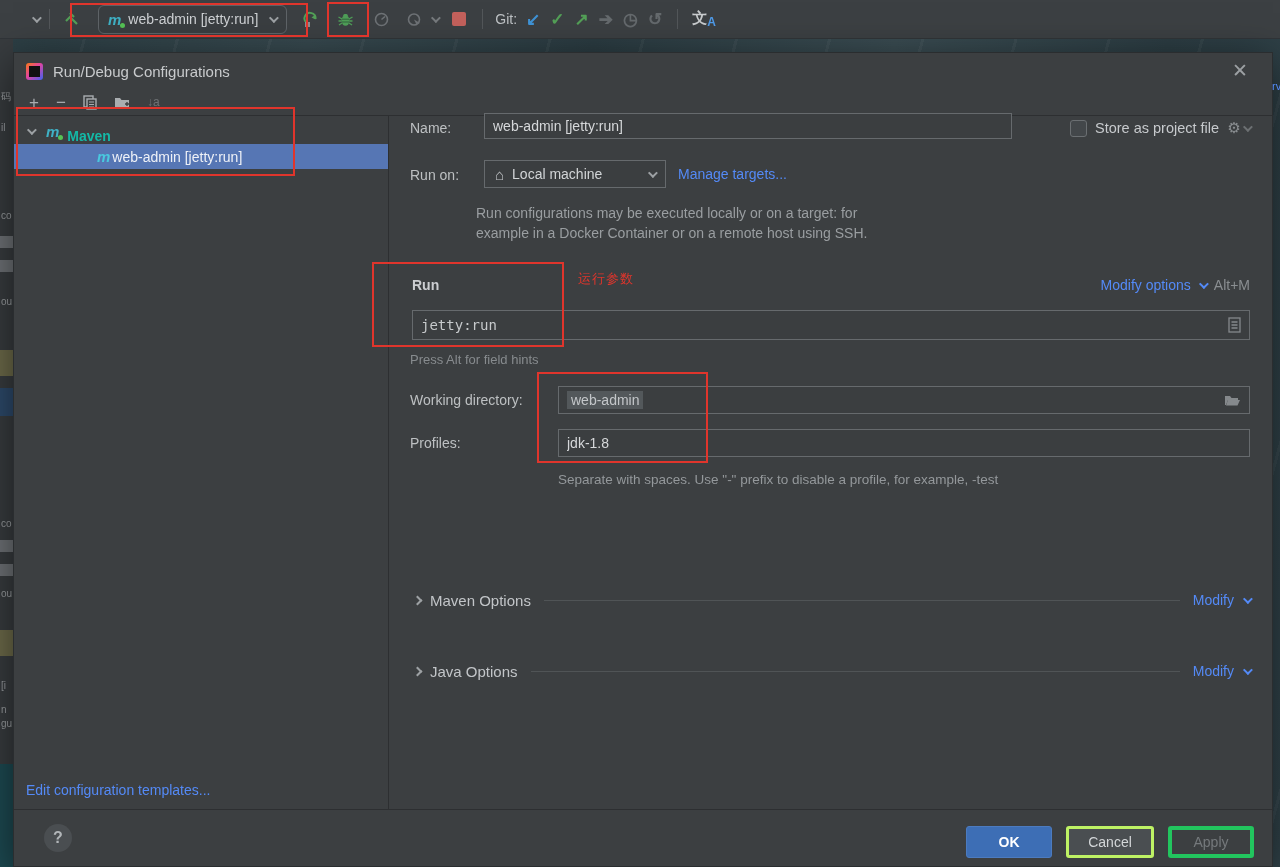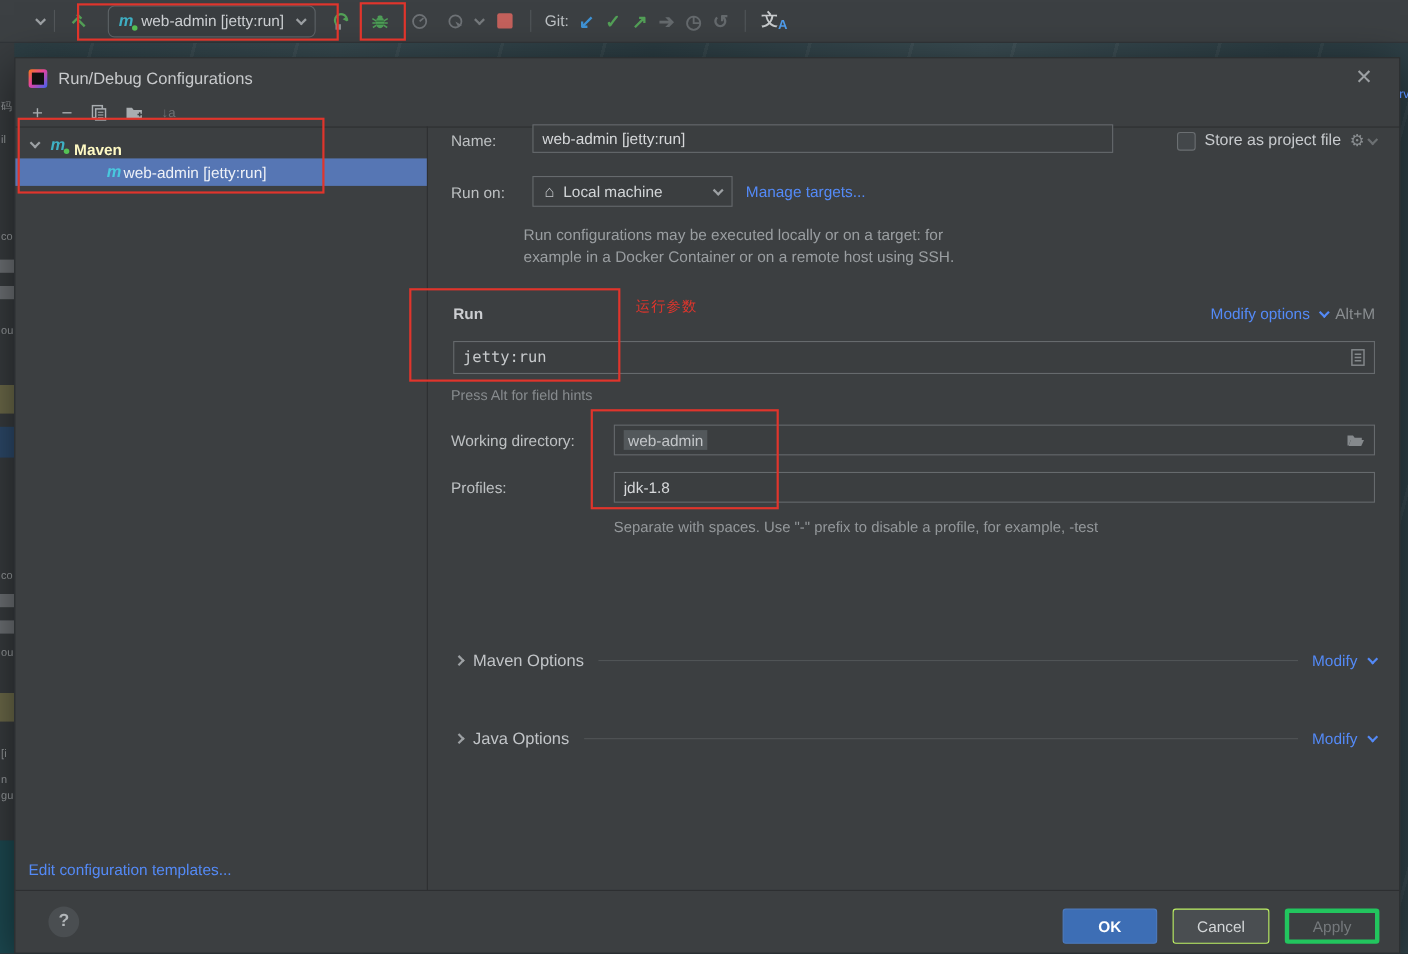--- a/index.html
+++ b/index.html
@@ -42,21 +42,21 @@
     background:linear-gradient(135deg,#f97a12,#e343a0 45%,#3b63f2);position:relative;}
   .logo::after{content:'';position:absolute;inset:3px;background:#111;}
   .title{color:#c8cacc;font-size:15px;}
   .close-x{position:absolute;right:22px;top:8px;width:20px;height:20px;color:#9ca0a3;font-size:19px;line-height:20px;text-align:center;}
   .dlg-toolbar{position:absolute;left:0;top:36px;right:0;height:26px;border-bottom:1px solid #2d2f31;
     display:flex;align-items:center;gap:17px;padding-left:15px;color:#a9adb0;}
   .dlg-toolbar .ic{font-size:15px;line-height:1;}
   .dim{opacity:.45;}
   .tree{position:absolute;left:0;top:62px;width:374px;bottom:56px;border-right:1px solid #2d2f31;}
   .trow1{position:absolute;left:0;top:5px;right:0;height:23px;display:flex;align-items:center;gap:8px;padding-left:13px;}
-  .trow1 .lbl{color:#fef9c3;font-weight:bold;font-size:14px;margin-top:8px;}
+  .trow1 .lbl{color:#14b8a6;font-weight:bold;font-size:14px;margin-top:8px;}
   .trow2{position:absolute;left:0;top:29px;right:0;height:25px;background:#5676b4;display:flex;align-items:center;
     gap:2px;padding-left:83px;color:#eef1f7;font-size:14px;}
   .edit-link{position:absolute;left:12px;bottom:12px;color:#548af7;font-size:14px;}
   
   .form{position:absolute;left:375px;top:62px;right:0;bottom:56px;font-size:14px;color:#bdc0c2;}
   .frow{position:absolute;display:flex;align-items:center;}
   .field{border:1px solid #666a6d;background:#3b3e40;color:#d6d8da;font-size:14px;height:26px;box-sizing:border-box;
     font-family:"Liberation Sans",sans-serif;padding:0 8px;outline:none;}
   .link{color:#548af7;}
   .hint{color:#878b8e;font-size:13px;}
@@ -72,21 +72,21 @@
   .fieldicon{color:#85898c;font-size:13px;}
   .chip{background:#53585b;padding:1px 4px;color:#c3c6c9;}
   .mono{font-family:"DejaVu Sans Mono",monospace;}
   
   .footer{position:absolute;left:0;bottom:0;right:0;height:56px;border-top:1px solid #2d2f31;}
   .helpbtn{position:absolute;left:30px;top:14px;width:28px;height:28px;border-radius:50%;background:#4a4e51;
     color:#b2b6b9;font-size:16px;font-weight:bold;display:flex;align-items:center;justify-content:center;}
   .btn{position:absolute;top:16px;height:32px;border-radius:3px;font-size:14px;display:flex;align-items:center;
     justify-content:center;box-sizing:border-box;}
   .btn.ok{left:952px;width:86px;background:#3d6eb5;border:1px solid #4c7bbf;color:#fff;font-weight:bold;}
-  .btn.cancel{left:1052px;width:88px;background:#4a4e51;border:1px solid #bef264;color:#d3d6d8;}
+  .btn.cancel{left:1052px;width:88px;background:#4a4e51;border:3px solid #bef264;color:#d3d6d8;}
   .btn.apply{left:1154px;width:86px;background:transparent;border:4px solid #22c55e;color:#75797c;}
   
   .ann{position:absolute;border:2px solid #e0352c;z-index:5;box-sizing:border-box;}
   .ann-text{position:absolute;color:#e0352c;font-size:13px;font-weight:normal;z-index:5;letter-spacing:1px;}
   svg{display:block;}
 </style>
 </head>
 <body>
 
 <div class="screen">

